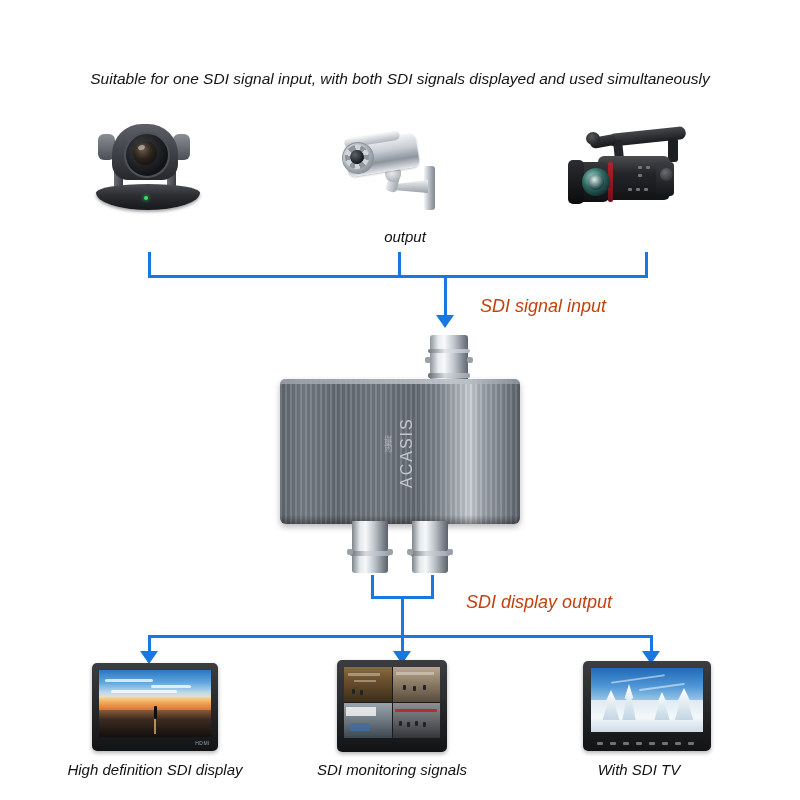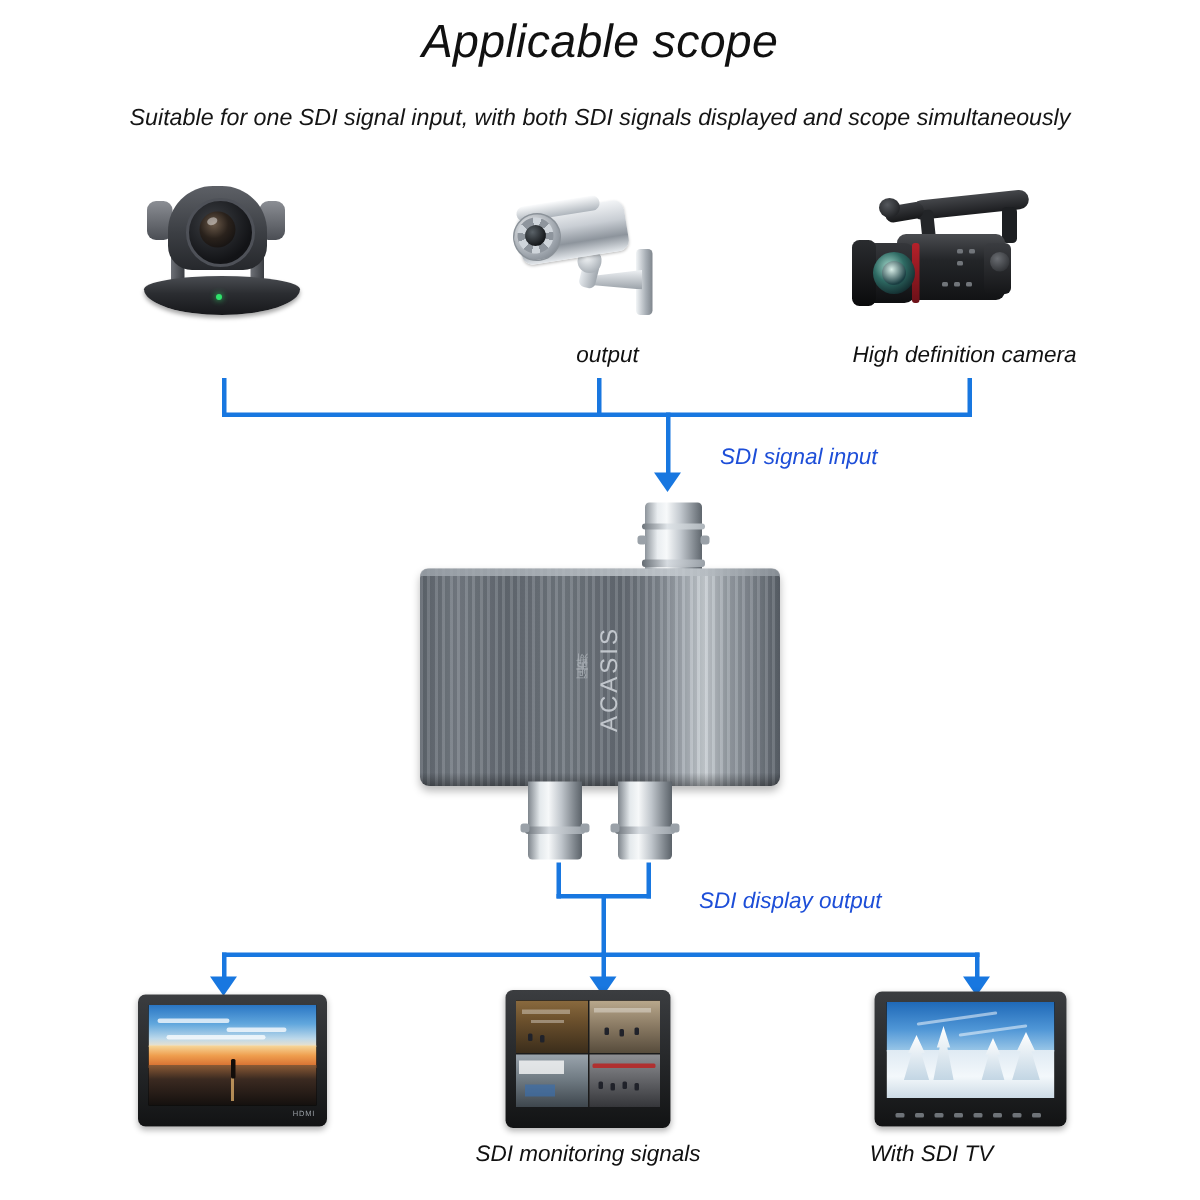--- a/index.html
+++ b/index.html
@@ -17,21 +17,21 @@
   }
   .subtitle{
     position:absolute;left:0;top:70px;width:800px;text-align:center;
     font-size:15.5px;font-style:italic;font-weight:400;color:#151515;
   }
   .dev-label{
     position:absolute;text-align:center;font-size:15px;font-style:italic;color:#111;
     white-space:nowrap;
   }
   .sig-label{
-    position:absolute;font-size:15px;font-style:italic;color:#1d4ed8;white-space:nowrap;
+    position:absolute;font-size:18px;font-style:italic;color:#c2410c;white-space:nowrap;
   }
 
   
   .wire{position:absolute;background:#1877e0;}
   .wire-h{height:3px;}
   .wire-v{width:3px;}
   .arrow{position:absolute;width:0;height:0;border-left:9px solid transparent;
          border-right:9px solid transparent;border-top:13px solid #1877e0;}
 
   
@@ -155,22 +155,21 @@
   .win-ground{position:absolute;left:0;top:50%;right:0;bottom:0;
     background:linear-gradient(180deg,#dfeaf3 0%,#f3f8fb 55%,#cddbe6 100%);}
   .win-tree{position:absolute;background:linear-gradient(180deg,#ffffff,#c3d6e4);
     clip-path:polygon(50% 0,78% 40%,66% 40%,92% 100%,8% 100%,34% 40%,22% 40%);}
 </style>
 </head>
 <body>
 
 <div id="stage">
 
-  <div class="title">Applicable scope</div>
-  <div class="subtitle">Suitable for one SDI signal input, with both SDI signals displayed and scope simultaneously</div>
+  <div class="subtitle">Suitable for one SDI signal input, with both SDI signals displayed and used simultaneously</div>
 
   <div class="art" style="left:88px;top:112px;width:120px;height:108px;">
     <div class="ptz-ear-l"></div>
       <div class="ptz-ear-r"></div>
     <div class="ptz-yoke-l"></div>
       <div class="ptz-yoke-r"></div>
     <div class="ptz-head"></div>
     <div class="ptz-lensring"></div>
     <div class="ptz-lens"></div>
     <div class="ptz-glint"></div>
@@ -205,21 +204,20 @@
     <div class="cc-btn" style="left:78px;top:48px;"></div>
     <div class="cc-btn" style="left:60px;top:70px;"></div>
     <div class="cc-btn" style="left:68px;top:70px;"></div>
     <div class="cc-btn" style="left:76px;top:70px;"></div>
     <div class="cc-lensbarrel"></div>
     <div class="cc-lenshood"></div>
     <div class="cc-redring"></div>
     <div class="cc-glass"></div>
     <div class="cc-glass2"></div>
   </div>
-  <div class="dev-label" style="left:533px;top:228px;width:220px;">High definition camera</div>
 
   <div class="wire wire-v" style="left:148px;top:252px;height:26px;"></div>
   <div class="wire wire-v" style="left:398px;top:252px;height:26px;"></div>
   <div class="wire wire-v" style="left:645px;top:252px;height:26px;"></div>
   <div class="wire wire-h" style="left:148px;top:275px;width:500px;"></div>
   <div class="wire wire-v" style="left:444px;top:275px;height:42px;"></div>
   <div class="arrow" style="left:436px;top:315px;"></div>
   <div class="sig-label" style="left:480px;top:296px;">SDI signal input</div>
 
   <div class="art" style="left:280px;top:335px;width:240px;height:240px;">
@@ -290,20 +288,21 @@
       <div class="sun-cloud" style="left:6px;top:9px;width:48px;"></div>
       <div class="sun-cloud" style="left:52px;top:15px;width:40px;"></div>
       <div class="sun-cloud" style="left:12px;top:20px;width:66px;"></div>
       <div class="sun-glow"></div>
       <div class="sun-water"></div>
       <div class="sun-ray" style="left:55px;top:38px;height:26px;"></div>
       <div class="sun-fig" style="left:55px;top:36px;height:13px;"></div>
     </div>
     <div class="mon-brand" style="right:8px;bottom:5px;">HDMI</div>
   </div>
+  <div class="dev-label" style="left:35px;top:761px;width:240px;">High definition SDI display</div>
 
   <div class="mon-bezel" style="left:337px;top:660px;width:110px;height:92px;">
     <div class="mon-screen" style="left:7px;top:7px;width:96px;height:71px;">
       <div class="quad">
         <div class="q1">
           <div class="qstreak" style="left:4px;top:6px;width:32px;height:3px;"></div>
           <div class="qstreak" style="left:10px;top:13px;width:22px;height:2px;"></div>
           <div class="qdot" style="left:8px;top:22px;"></div>
           <div class="qdot" style="left:16px;top:23px;"></div>
         </div>
@@ -344,15 +343,15 @@
       <div class="mon-btn"></div>
       <div class="mon-btn"></div>
       <div class="mon-btn"></div>
       <div class="mon-btn"></div>
       <div class="mon-btn"></div>
       <div class="mon-btn"></div>
       <div class="mon-btn"></div>
       <div class="mon-btn"></div>
     </div>
   </div>
-  <div class="dev-label" style="left:536px;top:761px;width:170px;">With SDI TV</div>
+  <div class="dev-label" style="left:554px;top:761px;width:170px;">With SDI TV</div>
 
 </div>
 
 </body></html>

